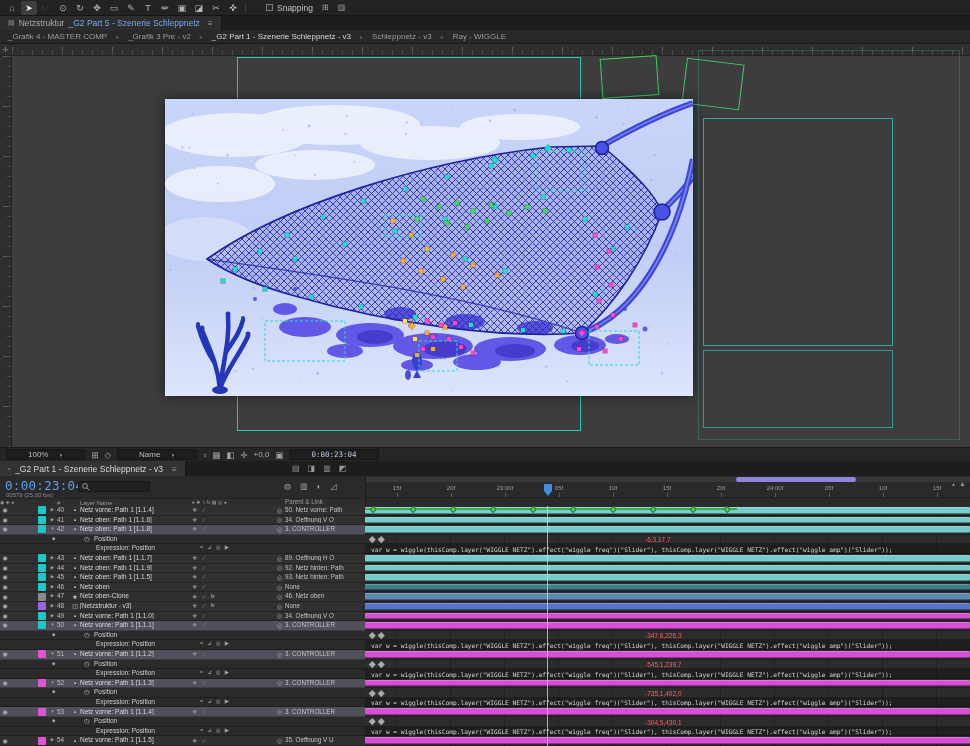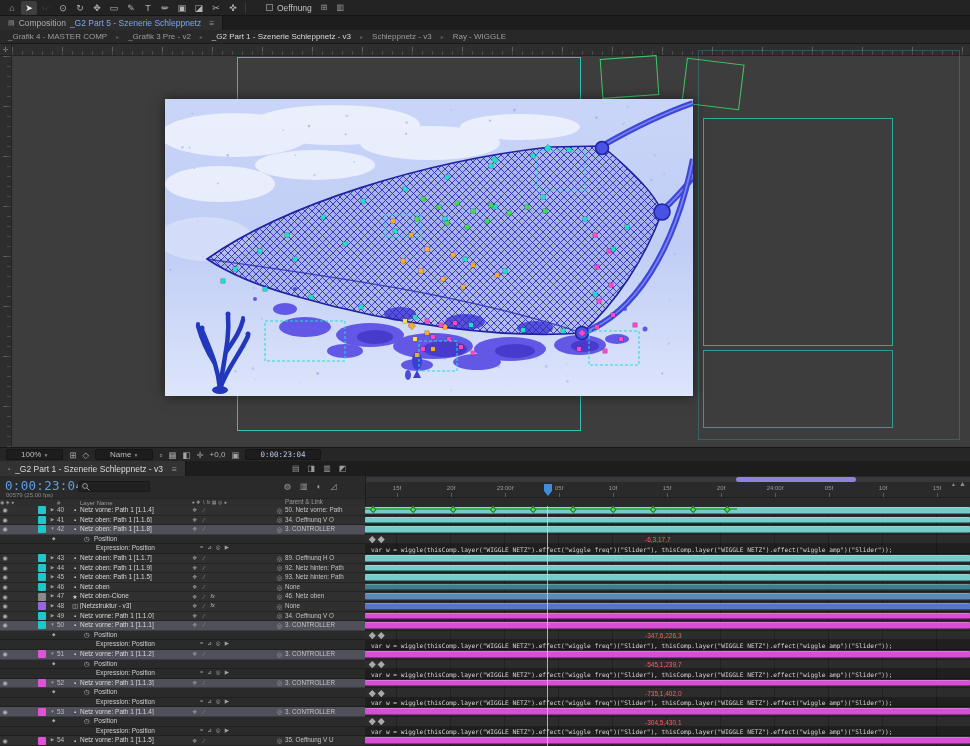--- a/index.html
+++ b/index.html
@@ -32,21 +32,21 @@
 
 #viewport{position:absolute;top:44px;left:0;width:970px;height:403px;background:#3d3d3d;overflow:hidden}
 #ruler-corner{position:absolute;left:0;top:0;width:12px;height:12px;background:#2e2e2e;border-right:1px solid #232323;border-bottom:1px solid #232323;color:#8a8a8a;font-size:7px;display:flex;align-items:center;justify-content:center}
 #ruler-top{position:absolute;left:12px;top:0;right:0;height:12px;background:#2e2e2e;border-bottom:1px solid #232323;background-image:repeating-linear-gradient(90deg,#4b4b4b 0 1px,transparent 1px 10px),repeating-linear-gradient(90deg,#5d5d5d 0 1px,transparent 1px 50px);background-size:auto 4px,auto 8px;background-repeat:repeat-x;background-position:left bottom,left bottom}
 #ruler-left{position:absolute;left:0;top:12px;bottom:0;width:12px;background:#2e2e2e;border-right:1px solid #232323;background-image:repeating-linear-gradient(180deg,#4b4b4b 0 1px,transparent 1px 10px),repeating-linear-gradient(180deg,#5d5d5d 0 1px,transparent 1px 50px);background-size:4px auto,8px auto;background-repeat:repeat-y;background-position:right top,right top}
 #comp{position:absolute;left:165px;top:55px;width:528px;height:297px;z-index:2;box-shadow:0 0 12px rgba(0,0,0,.55);background:#c9d5f8}
 .wire{position:absolute;z-index:1;border:1px solid}
 
 
 #vp-bar{position:absolute;top:447px;left:0;width:970px;height:14px;background:#262626;border-top:1px solid #181818;display:flex;align-items:center;gap:6px;padding:0 6px;font-size:8px;color:#bdbdbd}
-.vpb-field{background:#1d1d1d;border:1px solid #161616;padding:0 14px;height:11px;display:flex;align-items:center;border-radius:2px;gap:2px}
+.vpb-field{background:#1d1d1d;border:1px solid #161616;padding:0 21px;height:11px;display:flex;align-items:center;border-radius:2px;gap:10px}
 .caret{font-size:5px;color:#8a8a8a}
 .vpb-ico{font-size:8.5px;color:#a5a5a5}
 .vpb-tc{font-family:"DejaVu Sans Mono",monospace;color:#b9c8e8;font-size:7.5px}
 
 
 #timeline{position:absolute;top:461px;left:0;width:970px;height:285px;background:#2a2a2a}
 #tl-tabbar{position:relative;height:15px;background:#1d1d1d;display:flex;align-items:stretch}
 .tl-tab{background:#333333;display:flex;align-items:center;gap:5px;padding:0 8px;font-size:8.5px;color:#dadada;border-right:1px solid #161616}
 .tl-tab-ico{color:#8f8f8f;font-size:6px}
 #tl-tab-icons{position:absolute;left:292px;top:0;height:15px;display:flex;align-items:center;gap:8px;font-size:8px;color:#9b9b9b}
@@ -121,30 +121,30 @@
         <span class="tool">T</span>
         <span class="tool">✏</span>
         <span class="tool">▣</span>
         <span class="tool">◪</span>
         <span class="tool">✂</span>
         <span class="tool">✜</span>
       </span>
     <span class="tb-sep"></span>
     <span id="snapping">
       <span class="cb"></span>
-      <span>Oeffnung</span>
+      <span>Snapping</span>
       <span class="snap-ico">⊞</span>
       <span class="snap-ico">▥</span>
     </span>
   </div>
 
   <div id="comp-tabbar">
     <div class="panel-tab">
       <span class="pt-ico">▤</span>
-      <span class="pt-label">Composition</span>
+      <span class="pt-label">Netzstruktur</span>
       <span class="pt-title">_G2 Part 5 - Szenerie Schleppnetz</span>
       <span class="pt-menu">≡</span>
     </div>
   </div>
 
   <div id="breadcrumbs">
       <span class="crumb">_Grafik 4 - MASTER COMP</span>
       <span class="crumb-sep">▸</span>
       <span class="crumb">_Grafik 3 Pre - v2</span>
       <span class="crumb-sep">▸</span>

